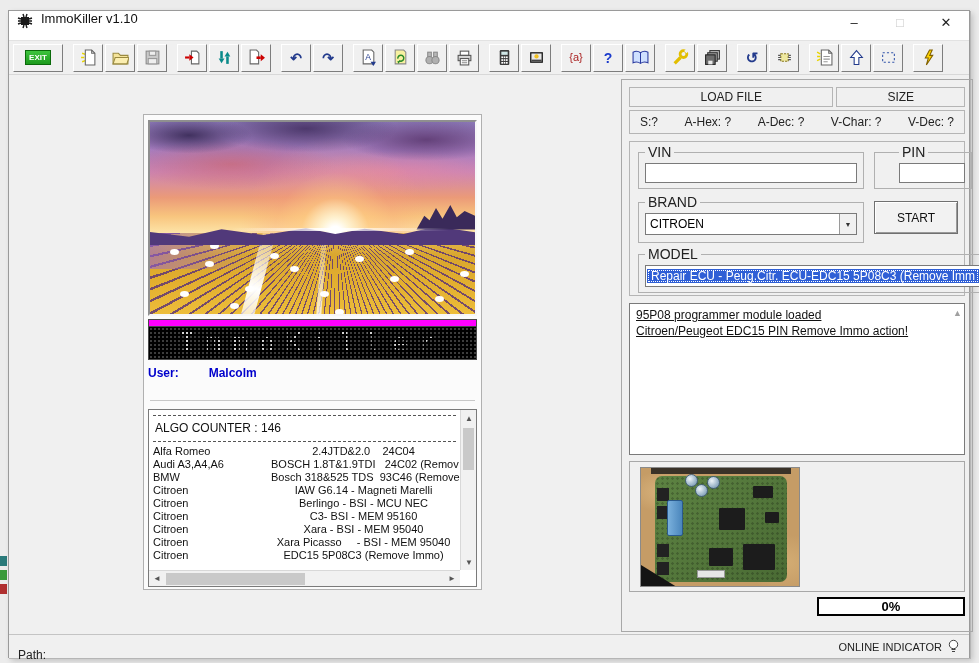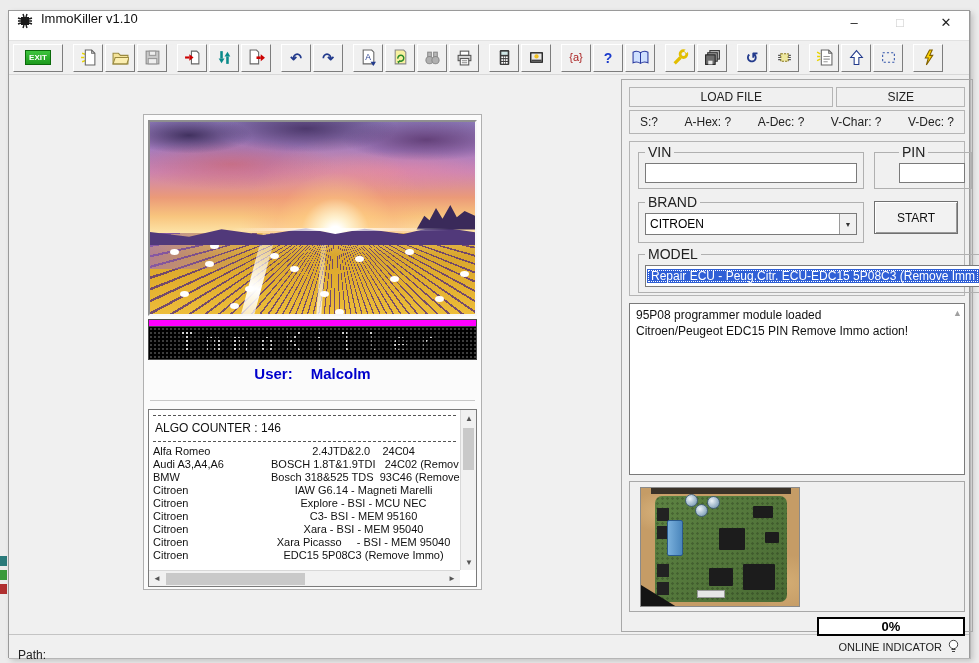--- a/index.html
+++ b/index.html
@@ -86,22 +86,22 @@
   .led-panel { position:relative; width:329px; height:34px; background:#0d0d0d;
                border:1px solid #4a4a4a; overflow:hidden; }
   .led-dots { position:absolute; inset:0;
     background:radial-gradient(circle, #3c3c3c 1px, transparent 1.4px); background-size:4px 4px; }
   .led-text { position:absolute; inset:0; z-index:1; text-align:center; line-height:32px;
     font-family:"DejaVu Sans Mono", monospace; font-size:26px; letter-spacing:11px;
     color:#d4d4d4; }
   .led-grid { position:absolute; inset:0; z-index:2;
     background:radial-gradient(circle, rgba(0,0,0,0) 1.15px, #000 1.45px); background-size:4px 4px; }
 
-  .user-line { height:26px; display:flex; align-items:center; justify-content:center;
-               gap:18px; color:#0000cc; font-weight:bold; font-size:15px; }
+  .user-line { height:26px; display:flex; align-items:center; justify-content:flex-start;
+               gap:30px; color:#0000cc; font-weight:bold; font-size:12px; }
   .left-hr { border-top:1px solid #c8c8c8; margin:14px 2px 8px 2px; }
 
   
   .listbox { position:relative; width:329px; height:178px; background:#fff;
              border:1px solid #7a7a7a; }
   .list-content { position:absolute; left:0; top:0; right:16px; bottom:16px;
                   overflow:hidden; padding:2px 4px; font-size:11px; color:#111; }
   .dash-line { border-top:1px dashed #555; margin:3px 0; }
   .list-header { font-size:12px; padding:2px 2px 3px 2px; }
   .list-row { display:flex; height:13px; line-height:13px; white-space:pre; }
@@ -145,22 +145,22 @@
   .combo-btn { width:17px; height:100%; background:#f0f0f0; border-left:1px solid #9a9a9a;
                display:flex; align-items:center; justify-content:center;
                font-size:7px; color:#333; flex:0 0 auto; }
   .combo-sel .combo-text { background:#2f5fd6; color:#fff; outline:1px dotted #fff;
                            outline-offset:-2px; margin:1px; }
   .start-btn { position:absolute; left:244px; top:59px; width:84px; height:33px;
                background:#f2f2f2; border:1px solid #707070;
                box-shadow:inset 1px 1px 0 #fff, inset -1px -1px 0 #9a9a9a;
                font-size:12px; color:#111; font-family:"Liberation Sans",sans-serif; }
 
-  .logbox { position:relative; height:172px; background:#fff; border:1px solid #7a7a7a;
-            padding:3px 6px; font-size:12px; line-height:16px; color:#111; margin-bottom:6px; }
+  .logbox { position:relative; height:152px; background:#fff; border:1px solid #7a7a7a;
+            padding:3px 6px; font-size:12px; line-height:16px; color:#111; margin-bottom:6px;text-decoration:underline; }
   .log-up { position:absolute; right:2px; top:1px; font-size:9px; color:#a0a0a0; }
 
   .bottom-panel { position:relative; height:131px; border:1px solid #a8a8a8; margin-bottom:5px; }
   .pcb { position:absolute; left:10px; top:5px; width:160px; height:120px;
          border:1px solid #8a8a8a; background:#c59c66; overflow:hidden;
          background-image:radial-gradient(ellipse 50px 30px at 15% 20%, #d9b47e, transparent 70%),
            radial-gradient(ellipse 60px 40px at 90% 80%, #d4ad74, transparent 70%); }
   .pcb div { position:absolute; }
   .pcb-board { left:14px; top:8px; width:132px; height:106px; border-radius:7px;
     background-image:radial-gradient(rgba(0,0,0,.2) 1px, transparent 1.5px),
@@ -446,21 +446,21 @@
 
         <div class="listbox">
           <div class="list-content">
             <div class="dash-line"></div>
             <div class="list-header">ALGO COUNTER : 146</div>
             <div class="dash-line"></div>
             <div class="list-row"><span class="list-brand">Alfa Romeo</span><span class="list-model">2.4JTD&amp;2.0    24C04</span></div>
             <div class="list-row"><span class="list-brand">Audi A3,A4,A6</span><span class="list-model">BOSCH 1.8T&amp;1.9TDI   24C02 (Remov</span></div>
             <div class="list-row"><span class="list-brand">BMW</span><span class="list-model">Bosch 318&amp;525 TDS  93C46 (Remove</span></div>
             <div class="list-row"><span class="list-brand">Citroen</span><span class="list-model">IAW G6.14 - Magneti Marelli</span></div>
-            <div class="list-row"><span class="list-brand">Citroen</span><span class="list-model">Explore - BSI - MCU NEC</span></div>
+            <div class="list-row"><span class="list-brand">Citroen</span><span class="list-model">Berlingo - BSI - MCU NEC</span></div>
             <div class="list-row"><span class="list-brand">Citroen</span><span class="list-model">C3- BSI - MEM 95160</span></div>
             <div class="list-row"><span class="list-brand">Citroen</span><span class="list-model">Xara - BSI - MEM 95040</span></div>
             <div class="list-row"><span class="list-brand">Citroen</span><span class="list-model">Xara Picasso     - BSI - MEM 95040</span></div>
             <div class="list-row"><span class="list-brand">Citroen</span><span class="list-model">EDC15 5P08C3 (Remove Immo)</span></div>
           </div>
           <div class="vscroll">
             <div class="sb-btn" style="position:absolute;top:0">▲</div>
             <div class="vthumb"></div>
             <div class="sb-btn" style="position:absolute;bottom:0">▼</div>
           </div>

